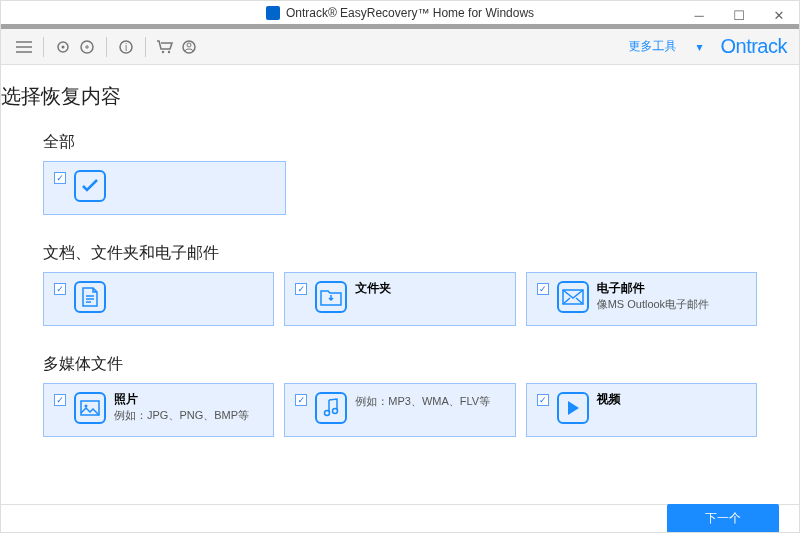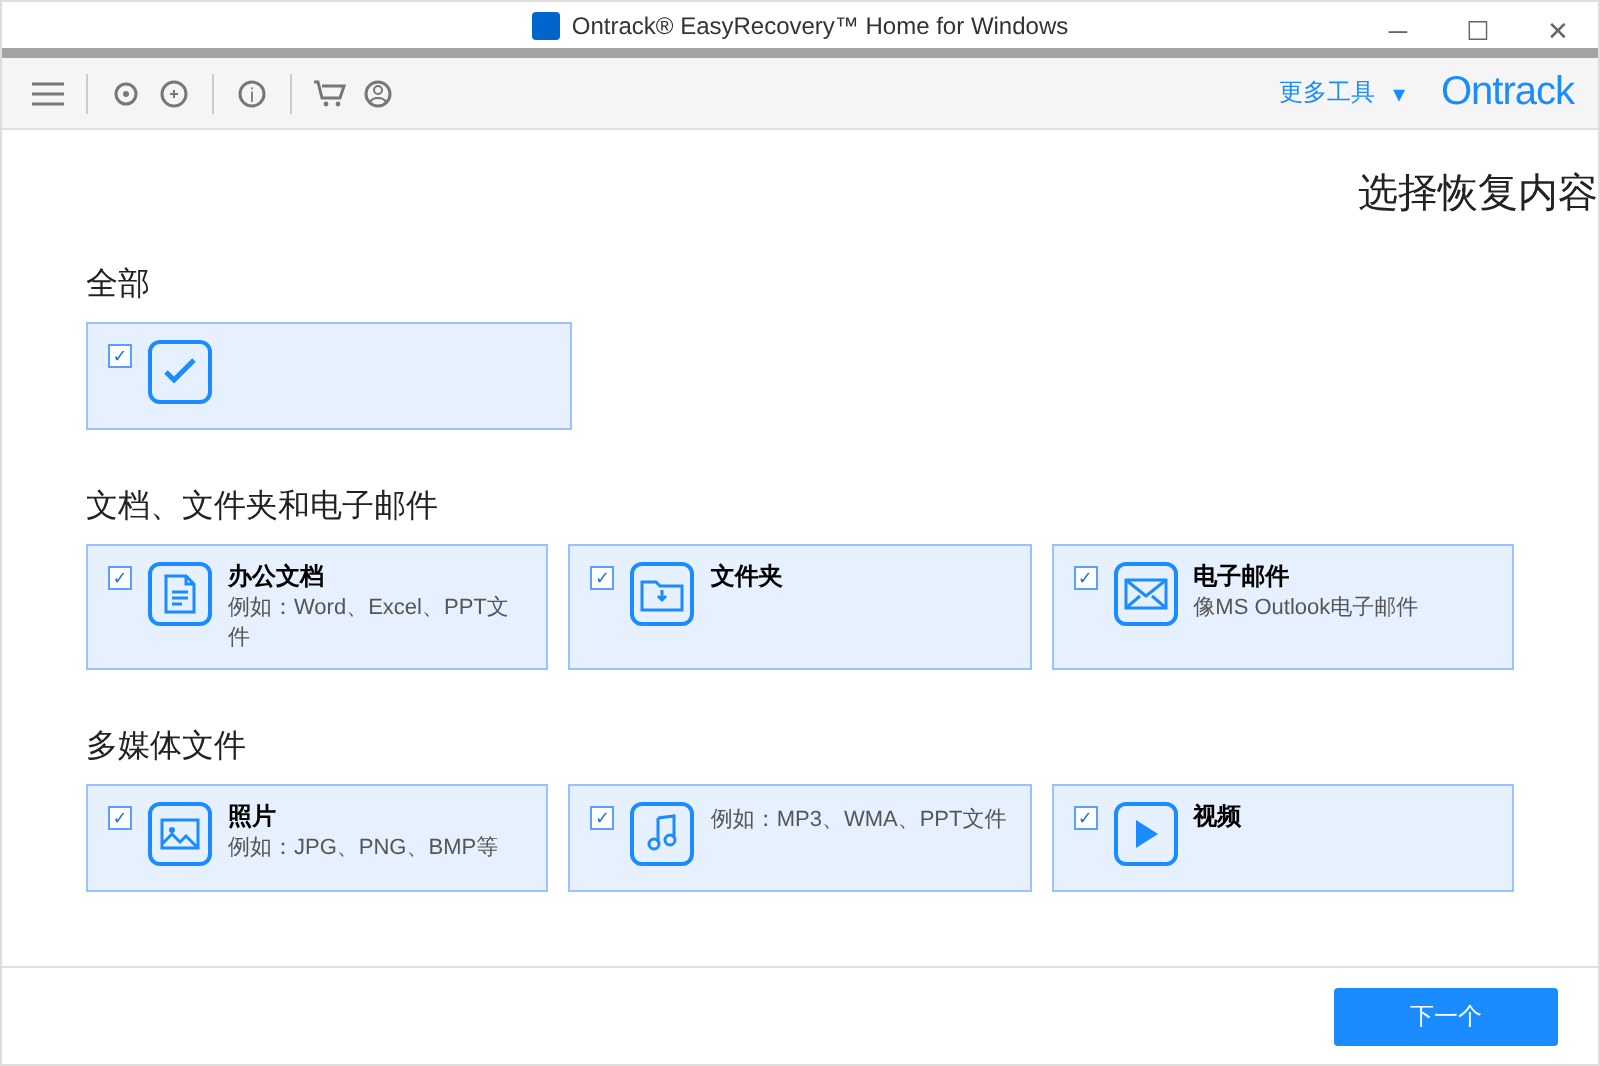--- a/index.html
+++ b/index.html
@@ -7,35 +7,35 @@
 .titlebar{height:28px;background:#fff;display:flex;align-items:center;justify-content:center;border-bottom:5px solid #a3a3a3;position:relative}
 .titlebar-icon{width:14px;height:14px;background:#0066cc;border-radius:2px;margin-right:6px;display:inline-block}
 .titlebar-text{font-size:12px;color:#333}
 .winbtns{position:absolute;right:0;top:0;display:flex;height:28px}
 .winbtn{width:40px;height:28px;display:flex;align-items:center;justify-content:center;color:#666;font-size:13px}
 .toolbar{height:36px;background:#f5f5f5;border-bottom:1px solid #e0e0e0;display:flex;align-items:center;padding:0 12px;justify-content:space-between}
 .tleft{display:flex;align-items:center;gap:2px}
 .tsep{width:1px;height:20px;background:#ccc;margin:0 6px}
 .ticon{width:22px;height:22px;display:flex;align-items:center;justify-content:center;color:#777}
 .tright{display:flex;align-items:center;gap:18px}
-.moretools{color:#1a8cff;font-size:12px;display:flex;align-items:center;gap:9px}
+.moretools{color:#1a8cff;font-size:12px;display:flex;align-items:center;gap:20px}
 .brand{color:#1a8cff;font-size:20px;font-weight:400;letter-spacing:-0.5px}
-.page-title{text-align:right;font-size:20px;font-weight:400;color:#222;margin:18px 0 22px}
+.page-title{text-align:left;font-size:20px;font-weight:400;color:#222;margin:18px 0 22px}
 .content{padding:0 42px}
 .section{margin-bottom:28px}
 .section-title{font-size:16px;color:#222;margin-bottom:8px}
 .card-row{display:flex;gap:10px}
 .card{flex:1;max-width:243px;border:1px solid #99c2ff;background:#e6f0ff;padding:8px 10px;display:flex;align-items:flex-start;gap:8px;min-height:54px}
 .card.single{max-width:243px}
 .chk{width:12px;height:12px;border:1px solid #5a9fff;background:#fff;display:flex;align-items:center;justify-content:center;flex-shrink:0;margin-top:2px;font-size:9px;color:#1a73e8}
 .card-icon{width:32px;height:32px;border:2px solid #1a8cff;border-radius:6px;display:flex;align-items:center;justify-content:center;flex-shrink:0;color:#1a8cff}
 .card-text{flex:1;min-width:0}
 .card-title{font-size:12px;font-weight:bold;color:#000;line-height:1.2}
 .card-desc{font-size:11px;color:#555;line-height:1.3;margin-top:2px}
-.footer{position:absolute;bottom:0;left:0;right:0;height:49px;border-top:1px solid #e0e0e0;display:flex;align-items:center;justify-content:flex-end;padding:0 20px}
+.footer{position:absolute;bottom:0;left:0;right:0;height:28px;border-top:1px solid #e0e0e0;display:flex;align-items:center;justify-content:flex-end;padding:0 20px}
 .next-btn{background:#1a8cff;color:#fff;border:none;padding:6px 38px;font-size:12px;border-radius:2px}
 svg{display:block}
 </style>
 </head>
 <body>
 
 <div class="titlebar">
   <span class="titlebar-icon"></span>
   <span class="titlebar-text">Ontrack® EasyRecovery™ Home for Windows</span>
   <div class="winbtns">
@@ -118,24 +118,20 @@
   <div class="section">
     <div class="section-title">文档、文件夹和电子邮件</div>
     <div class="card-row">
       <div class="card">
         <div class="chk">✓</div>
         <div class="card-icon">
             <svg width="16" height="20" viewBox="0 0 16 20">
               <path d="M1 1h10l4 4v14H1z M11 1v4h4 M4 9h8M4 12h8M4 15h5" fill="none" stroke="#1a8cff" stroke-width="1.5"></path>
             </svg>
           </div>
-        <div class="card-text">
-          <div class="card-title">办公文档</div>
-          <div class="card-desc">例如：Word、Excel、PPT文件</div>
-        </div>
       </div>
       <div class="card">
         <div class="chk">✓</div>
         <div class="card-icon">
             <svg width="22" height="18" viewBox="0 0 22 18">
               <path d="M1 3h7l2 2h11v12H1z M11 7v5m-2-2l2 2 2-2" fill="none" stroke="#1a8cff" stroke-width="1.5"></path>
             </svg>
           </div>
         <div class="card-text">
           <div class="card-title">文件夹</div>
@@ -177,21 +173,21 @@
       <div class="card">
         <div class="chk">✓</div>
         <div class="card-icon">
             <svg width="16" height="20" viewBox="0 0 16 20">
               <path d="M6 2v12 M6 2l8-1v11" fill="none" stroke="#1a8cff" stroke-width="1.5"></path>
               <circle cx="4" cy="15" r="2.5" fill="none" stroke="#1a8cff" stroke-width="1.5"></circle>
               <circle cx="12" cy="13" r="2.5" fill="none" stroke="#1a8cff" stroke-width="1.5"></circle>
             </svg>
           </div>
         <div class="card-text">
-          <div class="card-desc">例如：MP3、WMA、PPT文件</div>
+          <div class="card-desc">例如：MP3、WMA、FLV等</div>
         </div>
       </div>
       <div class="card">
         <div class="chk">✓</div>
         <div class="card-icon">
             <svg width="14" height="16" viewBox="0 0 14 16">
               <path d="M2 1l11 7L2 15z" fill="#1a8cff"></path>
             </svg>
           </div>
         <div class="card-text">

